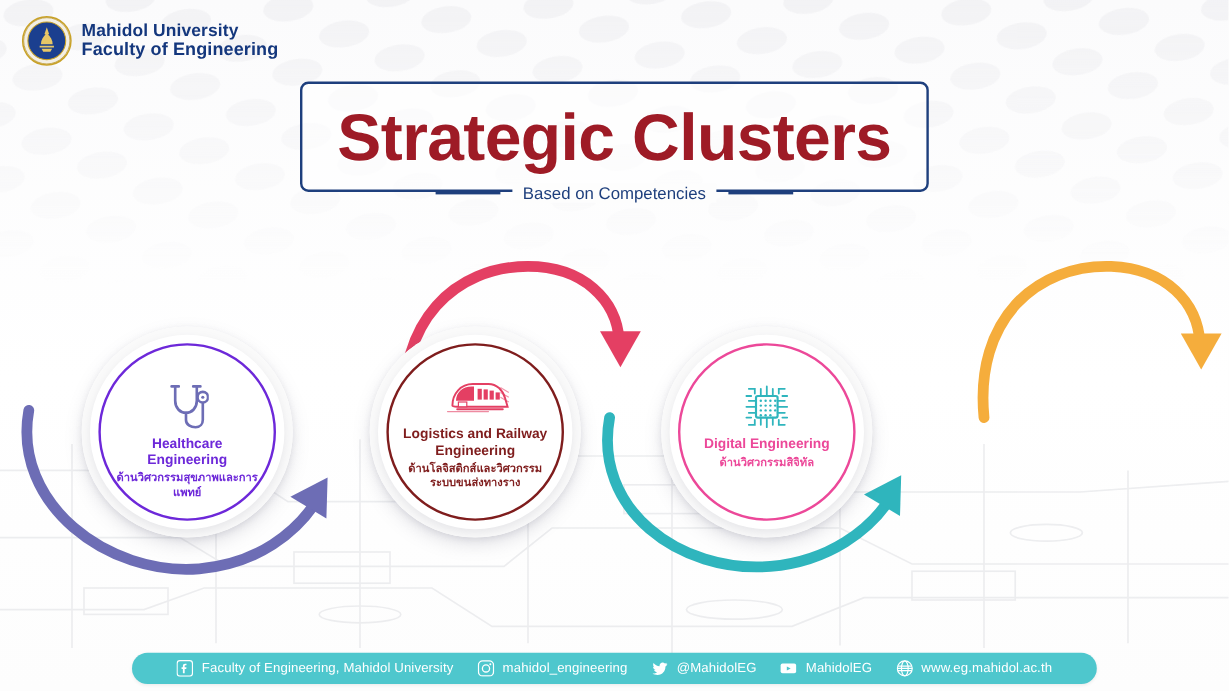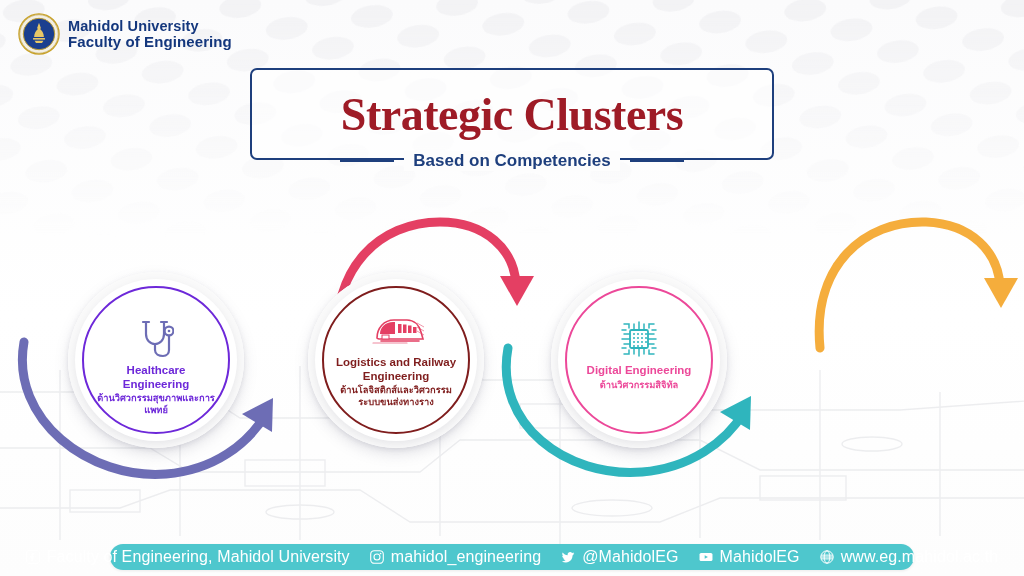--- a/index.html
+++ b/index.html
@@ -24,31 +24,30 @@
   .brand-sub { font-size:15px; font-weight:700; color:#14377d; letter-spacing:.1px; white-space:nowrap; }
 
   
   .title-card {
     position:absolute; left:250px; top:68px; width:524px; height:92px;
     border:2px solid #1e3f7d; border-radius:7px;
     background:rgba(255,255,255,.55);
     display:flex; align-items:center; justify-content:center;
   }
   .title-main {
-    font-size:46px; font-weight:700; color:#9e1b26; letter-spacing:-.5px;
+    font-size:55px; font-weight:700; color:#9e1b26; letter-spacing:-.5px;
     text-shadow:0 1px 0 rgba(255,255,255,.9);
-    font-family:Liberation Serif, serif;
   }
   .subtitle-wrap {
     position:absolute; left:250px; top:146px; width:524px; height:30px;
     display:flex; align-items:center; justify-content:center; gap:10px;
   }
   .sub-rule { height:2px; background:#1e3f7d; flex:0 0 54px; }
   .subtitle {
-    font-size:17px; font-weight:700; color:#1e3f7d;
+    font-size:14px; font-weight:400; color:#1e3f7d;
     background:#fdfdfd; padding:0 9px; white-space:nowrap;
   }
 
   
   .clusters { position:absolute; left:0; top:236px; width:1024px; height:250px; }
   .cluster { position:absolute; width:176px; height:176px; }
   .cluster .disc-outer {
     position:absolute; inset:0; border-radius:50%;
     background:#ffffff;
     box-shadow: 0 6px 14px rgba(120,120,140,.20),
@@ -84,21 +83,21 @@
   .arrows { position:absolute; left:0; top:0; width:1024px; height:576px; pointer-events:none; }
 
   
   .footer {
     position:absolute; left:110px; bottom:6px; width:804px; height:26px;
     background:#4ec7cd; border-radius:13px;
     display:flex; align-items:center; justify-content:center; gap:20px;
     box-shadow:0 1px 3px rgba(0,0,0,.08);
   }
   .f-item { display:flex; align-items:center; gap:7px; }
-  .f-label { font-size:16px; color:#ffffff; font-weight:400; white-space:nowrap; letter-spacing:.1px; }
+  .f-label { font-size:11px; color:#ffffff; font-weight:400; white-space:nowrap; letter-spacing:.1px; }
   .f-ico { width:14px; height:14px; flex:0 0 14px; display:block; }
 </style>
 </head>
 <body>
 
 <div class="stage">
 
   <svg class="bg-dots" viewBox="0 0 1024 240" preserveAspectRatio="none">
     <defs>
       <pattern id="ovp" width="86" height="54" patternUnits="userSpaceOnUse" patternTransform="rotate(-8)">

